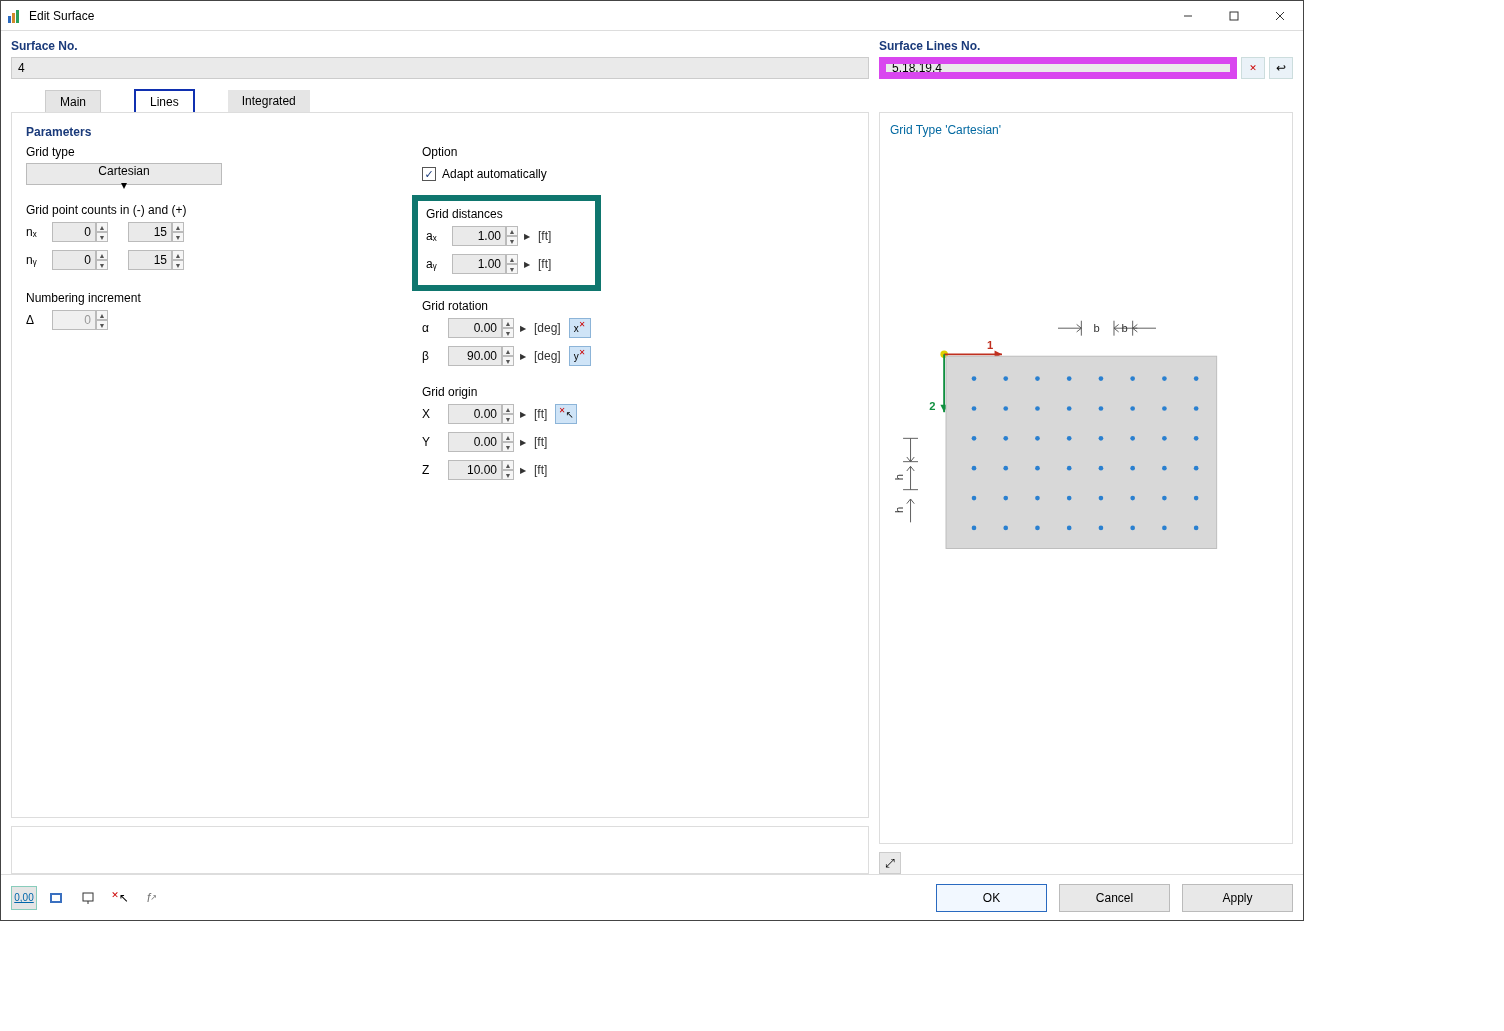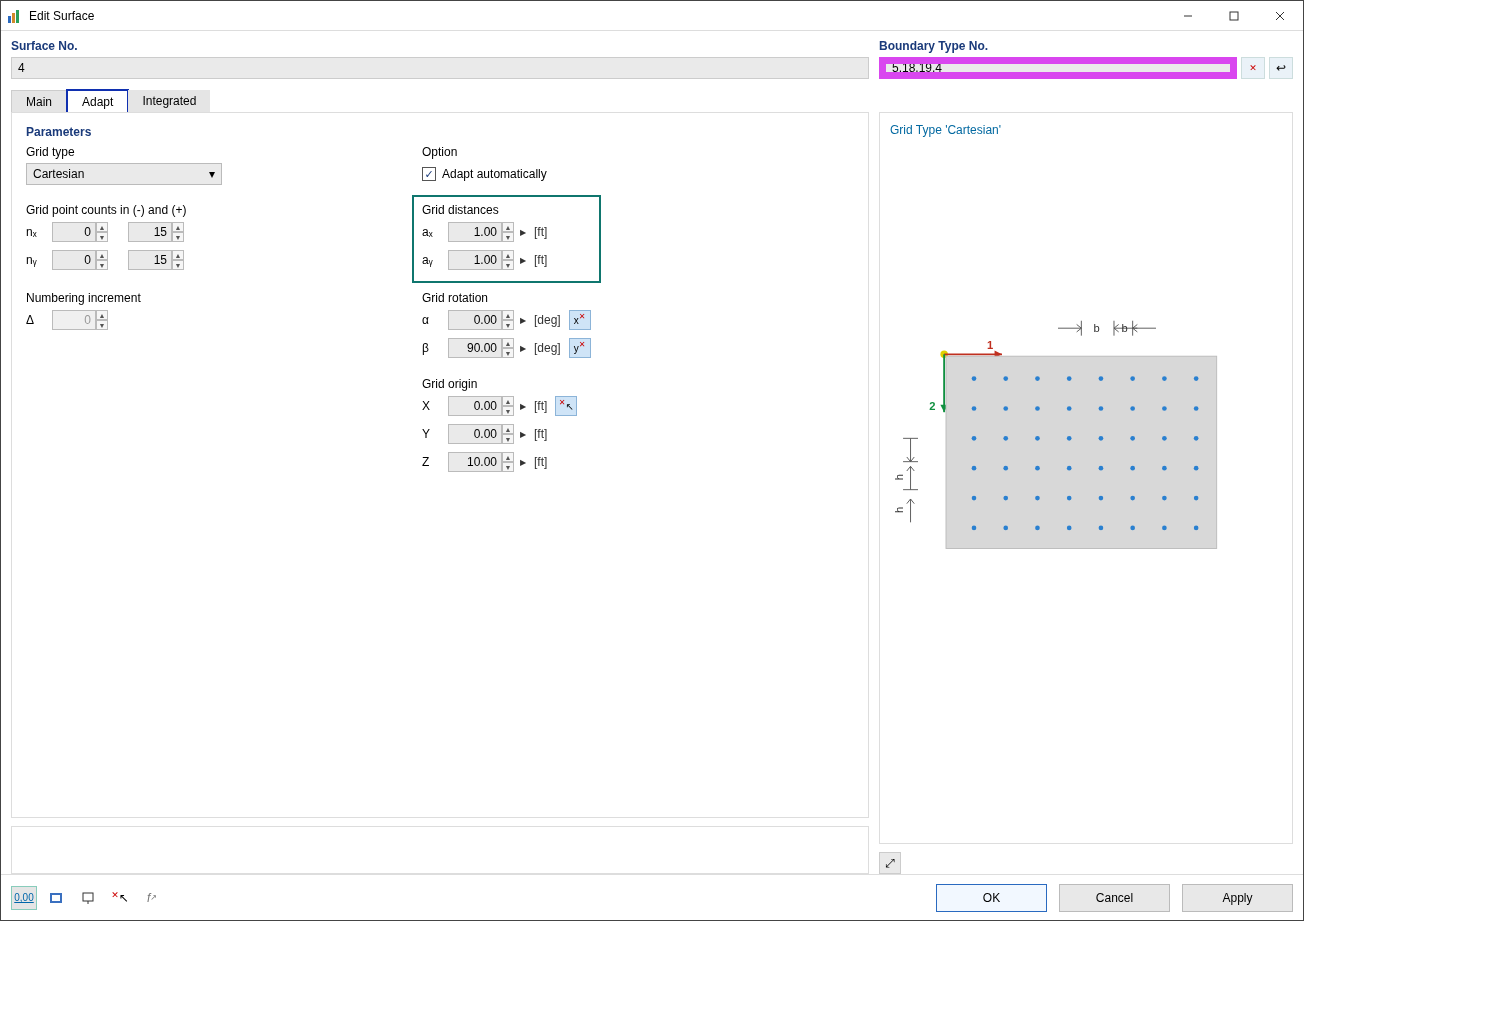--- a/index.html
+++ b/index.html
@@ -8,42 +8,42 @@
   .titlebar { height:30px; display:flex; align-items:center; padding:0 0 0 6px; border-bottom:1px solid #ddd; }
   .titlebar .icon { width:16px; height:16px; margin-right:6px; display:inline-flex; }
   .titlebar .title { flex:1; }
   .titlebar .winbtn { width:46px; height:30px; display:flex; align-items:center; justify-content:center; }
   .content { flex:1; padding:8px 10px 0 10px; display:flex; gap:10px; min-height:0; }
   .leftcol { width:858px; display:flex; flex-direction:column; }
   .rightcol { flex:1; display:flex; flex-direction:column; }
   .header-label { color:#1a3a7a; font-weight:600; margin-bottom:4px; }
   .header-input { width:100%; height:22px; background:#eaeaea; border:1px solid #ccc; padding:0 6px; }
   .tabs { display:flex; align-items:center; height:24px; margin-top:10px; }
-  .tab { padding:4px 14px; background:#e5e5e5; cursor:pointer; border-top:1px solid #ccc; border-left:1px solid #ccc; border-right:1px solid #ccc; }
+  .tab { padding:4px 14px; background:#e5e5e5; cursor:pointer; border-top:1px solid #ccc; border-left:1px solid #ccc; border-right:1px solid #ccc;margin-left:34px; }
   .tab.active { background:#fff; }
   .tab.highlight { outline:2px solid #1030b0; outline-offset:-1px; }
   .panel { flex:1; background:#fff; border:1px solid #ddd; margin-top:-1px; padding:12px 14px; position:relative; }
   .section-title { color:#1a3a7a; font-weight:600; margin-bottom:6px; }
   .row { display:flex; align-items:center; margin-bottom:6px; height:22px; }
   .row .lbl { width:26px; }
   .spin { display:flex; align-items:center; }
   .spin input { width:44px; height:20px; text-align:right; border:1px solid #bbb; background:#eaeaea; padding-right:4px; }
   .spin input[disabled] { color:#999; background:#f0f0f0; }
   .spin .arrows { width:12px; display:flex; flex-direction:column; }
   .spin .arrows div { height:10px; font-size:7px; display:flex; align-items:center; justify-content:center; color:#555; border:1px solid #bbb; background:#f6f6f6; }
   .spin-wide input { width:54px; }
   .unit { margin-left:6px; color:#333; }
   .play { margin-left:4px; width:10px; height:20px; display:flex; align-items:center; justify-content:center; font-size:8px; color:#333; }
-  .dropdown { width:196px; height:22px; border:1px solid #bbb; background:#eaeaea; padding:0 6px; display:flex; align-items:center; justify-content:space-between; }
+  .dropdown { width:196px; height:22px; border:1px solid #bbb; background:#eaeaea; padding:0 6px; display:flex; align-items:center; justify-content:space-between;flex-direction:column; }
   .chk { width:14px; height:14px; border:1px solid #555; background:#fff; display:inline-flex; align-items:center; justify-content:center; margin-right:6px; }
   .chk .mark { font-size:11px; color:#1a3a7a; line-height:1; }
   .param-cols { display:flex; gap:16px; }
   .param-left { width:380px; }
   .param-right { }
-  .highlight-box { border:2px solid #0f766e; padding:6px 8px 4px 8px; margin:-8px -10px 8px -10px; }
+  .highlight-box { border:6px solid #0f766e; padding:6px 8px 4px 8px; margin:-8px -10px 8px -10px; }
   .iconbtn { width:22px; height:20px; border:1px solid #8cb4d8; background:#cfe4f7; display:inline-flex; align-items:center; justify-content:center; margin-left:8px; font-size:10px; cursor:pointer; }
   .preview-panel { flex:1; border:1px solid #ddd; background:#fff; margin-top:-1px; padding:10px; position:relative; }
   .preview-title { color:#0369a1; }
   .preview-svg { width:100%; height:auto; margin-top:180px; }
   .footerbar { height:46px; border-top:1px solid #ddd; display:flex; align-items:center; padding:0 10px; gap:6px; }
   .footerbar .ftricon { width:26px; height:24px; border:1px solid transparent; display:flex; align-items:center; justify-content:center; cursor:pointer; }
   .footerbar .spacer { flex:1; }
   .btn { width:111px; height:28px; border:1px solid #bbb; background:#e8e8e8; display:flex; align-items:center; justify-content:center; cursor:pointer; margin-left:6px; }
   .btn.primary { border:1px solid #2a6ac0; background:#f2f8ff; }
   .boundary-row { display:flex; align-items:center; gap:4px; }
@@ -87,21 +87,21 @@
   </div>
 
   <div class="content">
 
     <div class="leftcol">
       <div class="header-label">Surface No.</div>
       <input class="header-input" value="4" style="">
 
       <div class="tabs">
         <div class="tab">Main</div>
-        <div class="tab active highlight">Adapt</div>
+        <div class="tab active highlight">Lines</div>
         <div class="tab" style="background:#e5e5e5;border:none;">Integrated</div>
       </div>
 
       <div class="panel">
         <div class="section-title">Parameters</div>
         <div class="param-cols">
 
           <div class="param-left">
             <span class="subs-label">Grid type</span>
             <div class="dropdown">
@@ -268,21 +268,21 @@
               <span class="unit">[ft]</span>
             </div>
           </div>
         </div>
 
       </div>
       <div class="notes-area"></div>
     </div>
 
     <div class="rightcol">
-      <div class="header-label">Boundary Type No.</div>
+      <div class="header-label">Surface Lines No.</div>
       <div class="boundary-row">
         <input class="boundary-input" value="5,18,19,4" style="">
         <div class="small-iconbtn">
             <span style="color:#c00;font-size:9px">✕</span>
           </div>
         <div class="small-iconbtn">
             <span>↩</span>
           </div>
       </div>
       <div style="height:34px"></div>

